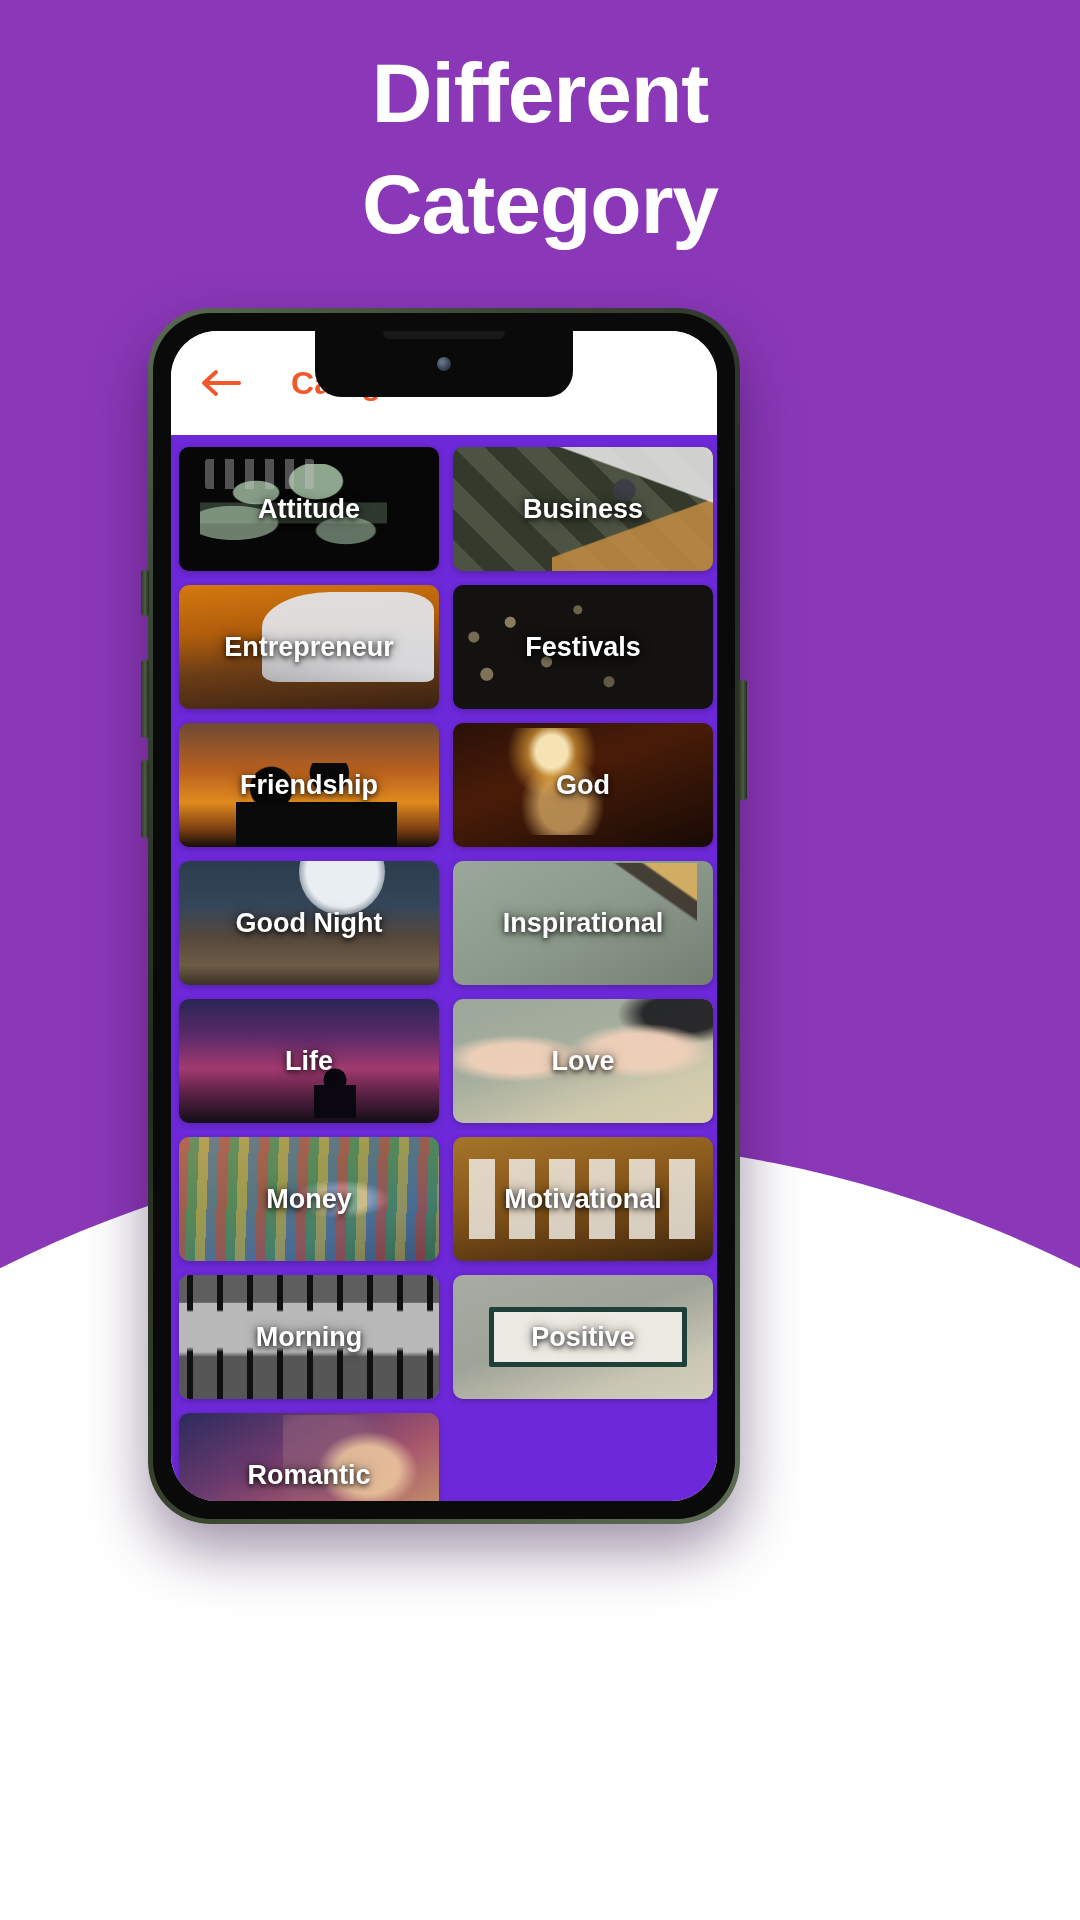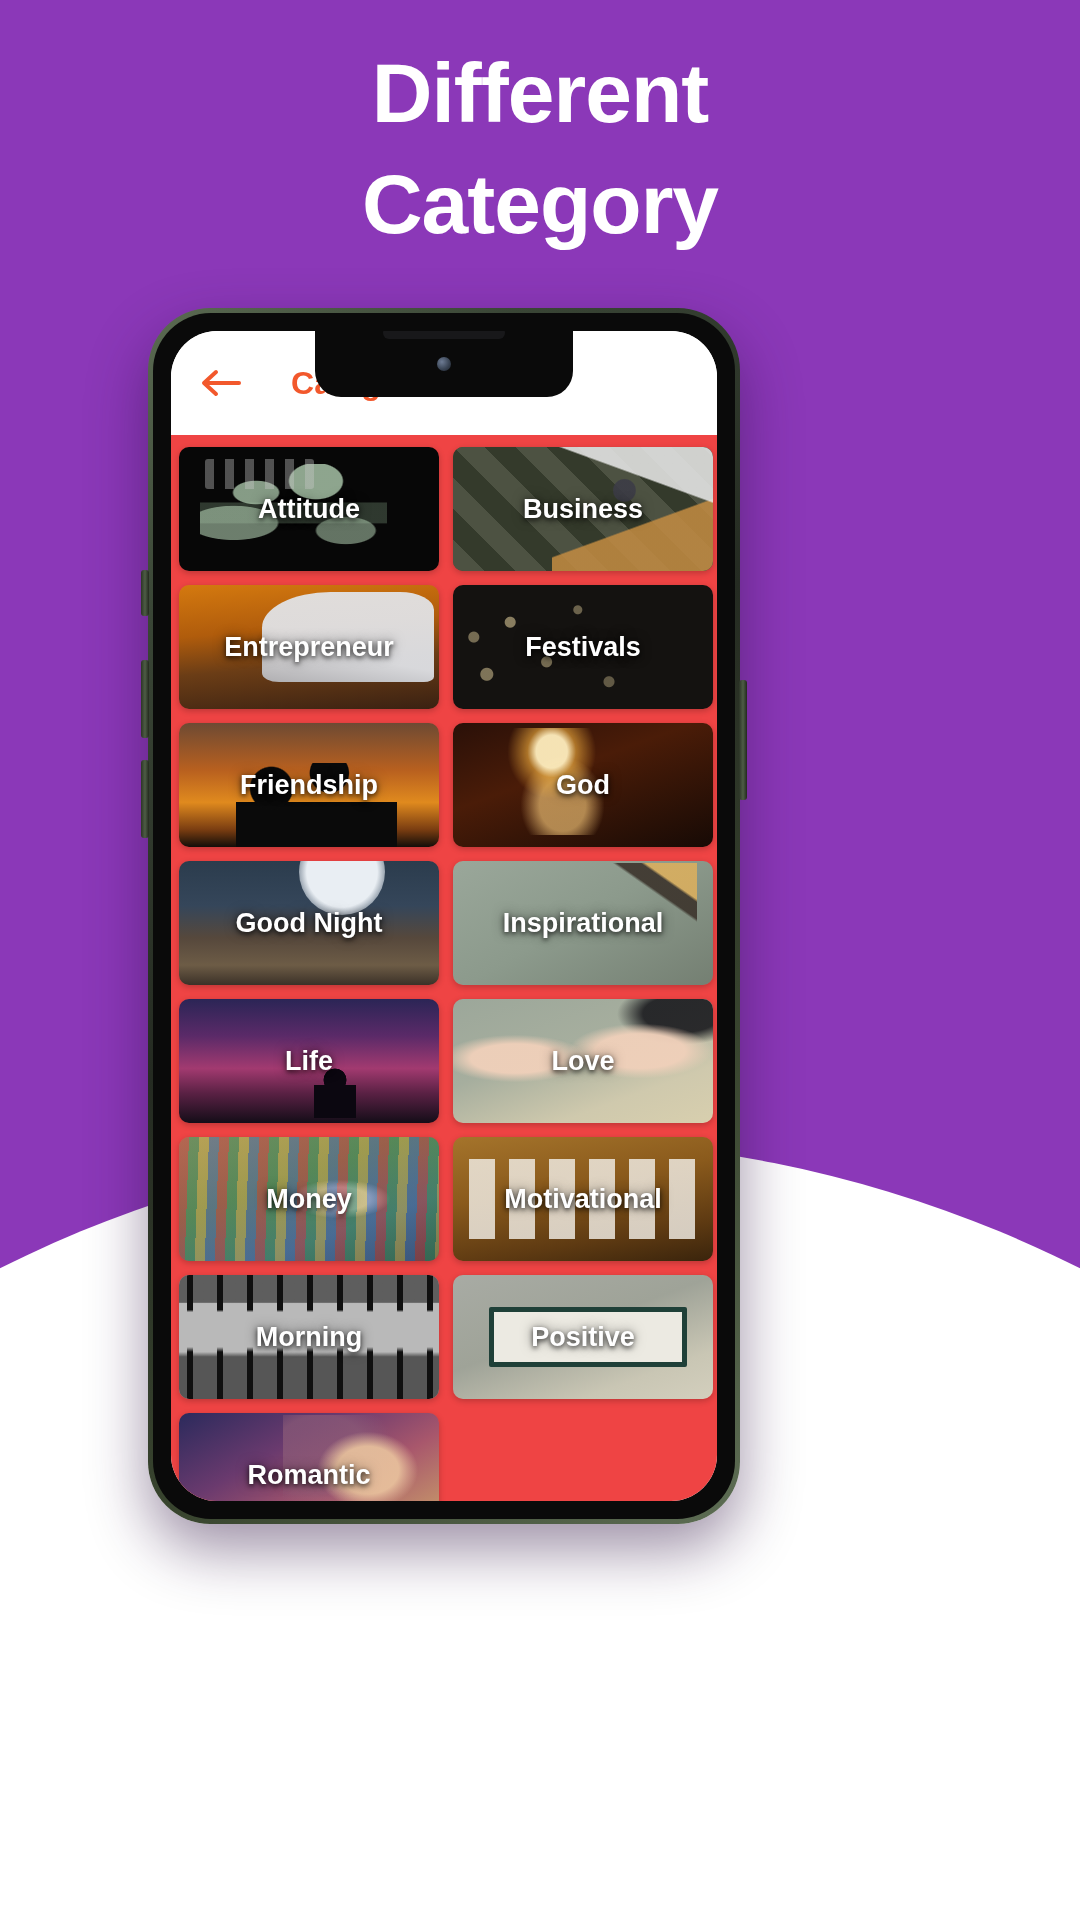--- a/index.html
+++ b/index.html
@@ -127,21 +127,21 @@
     color:#F2582C;
     font-size:32px;
     font-weight:bold;
     letter-spacing:.2px;
   }
 
   
   #grid-scroll {
     position:absolute;
     left:0; right:0; top:104px; bottom:0;
-    background:#ef4444;
+    background:#6d28d9;
     overflow:hidden;
     padding:6px 0 0 0;
   }
   #grid {
     display:grid;
     grid-template-columns:1fr 1fr;
     gap:14px 14px;
     padding:6px 4px 0 8px;
   }
   .cat-card {

